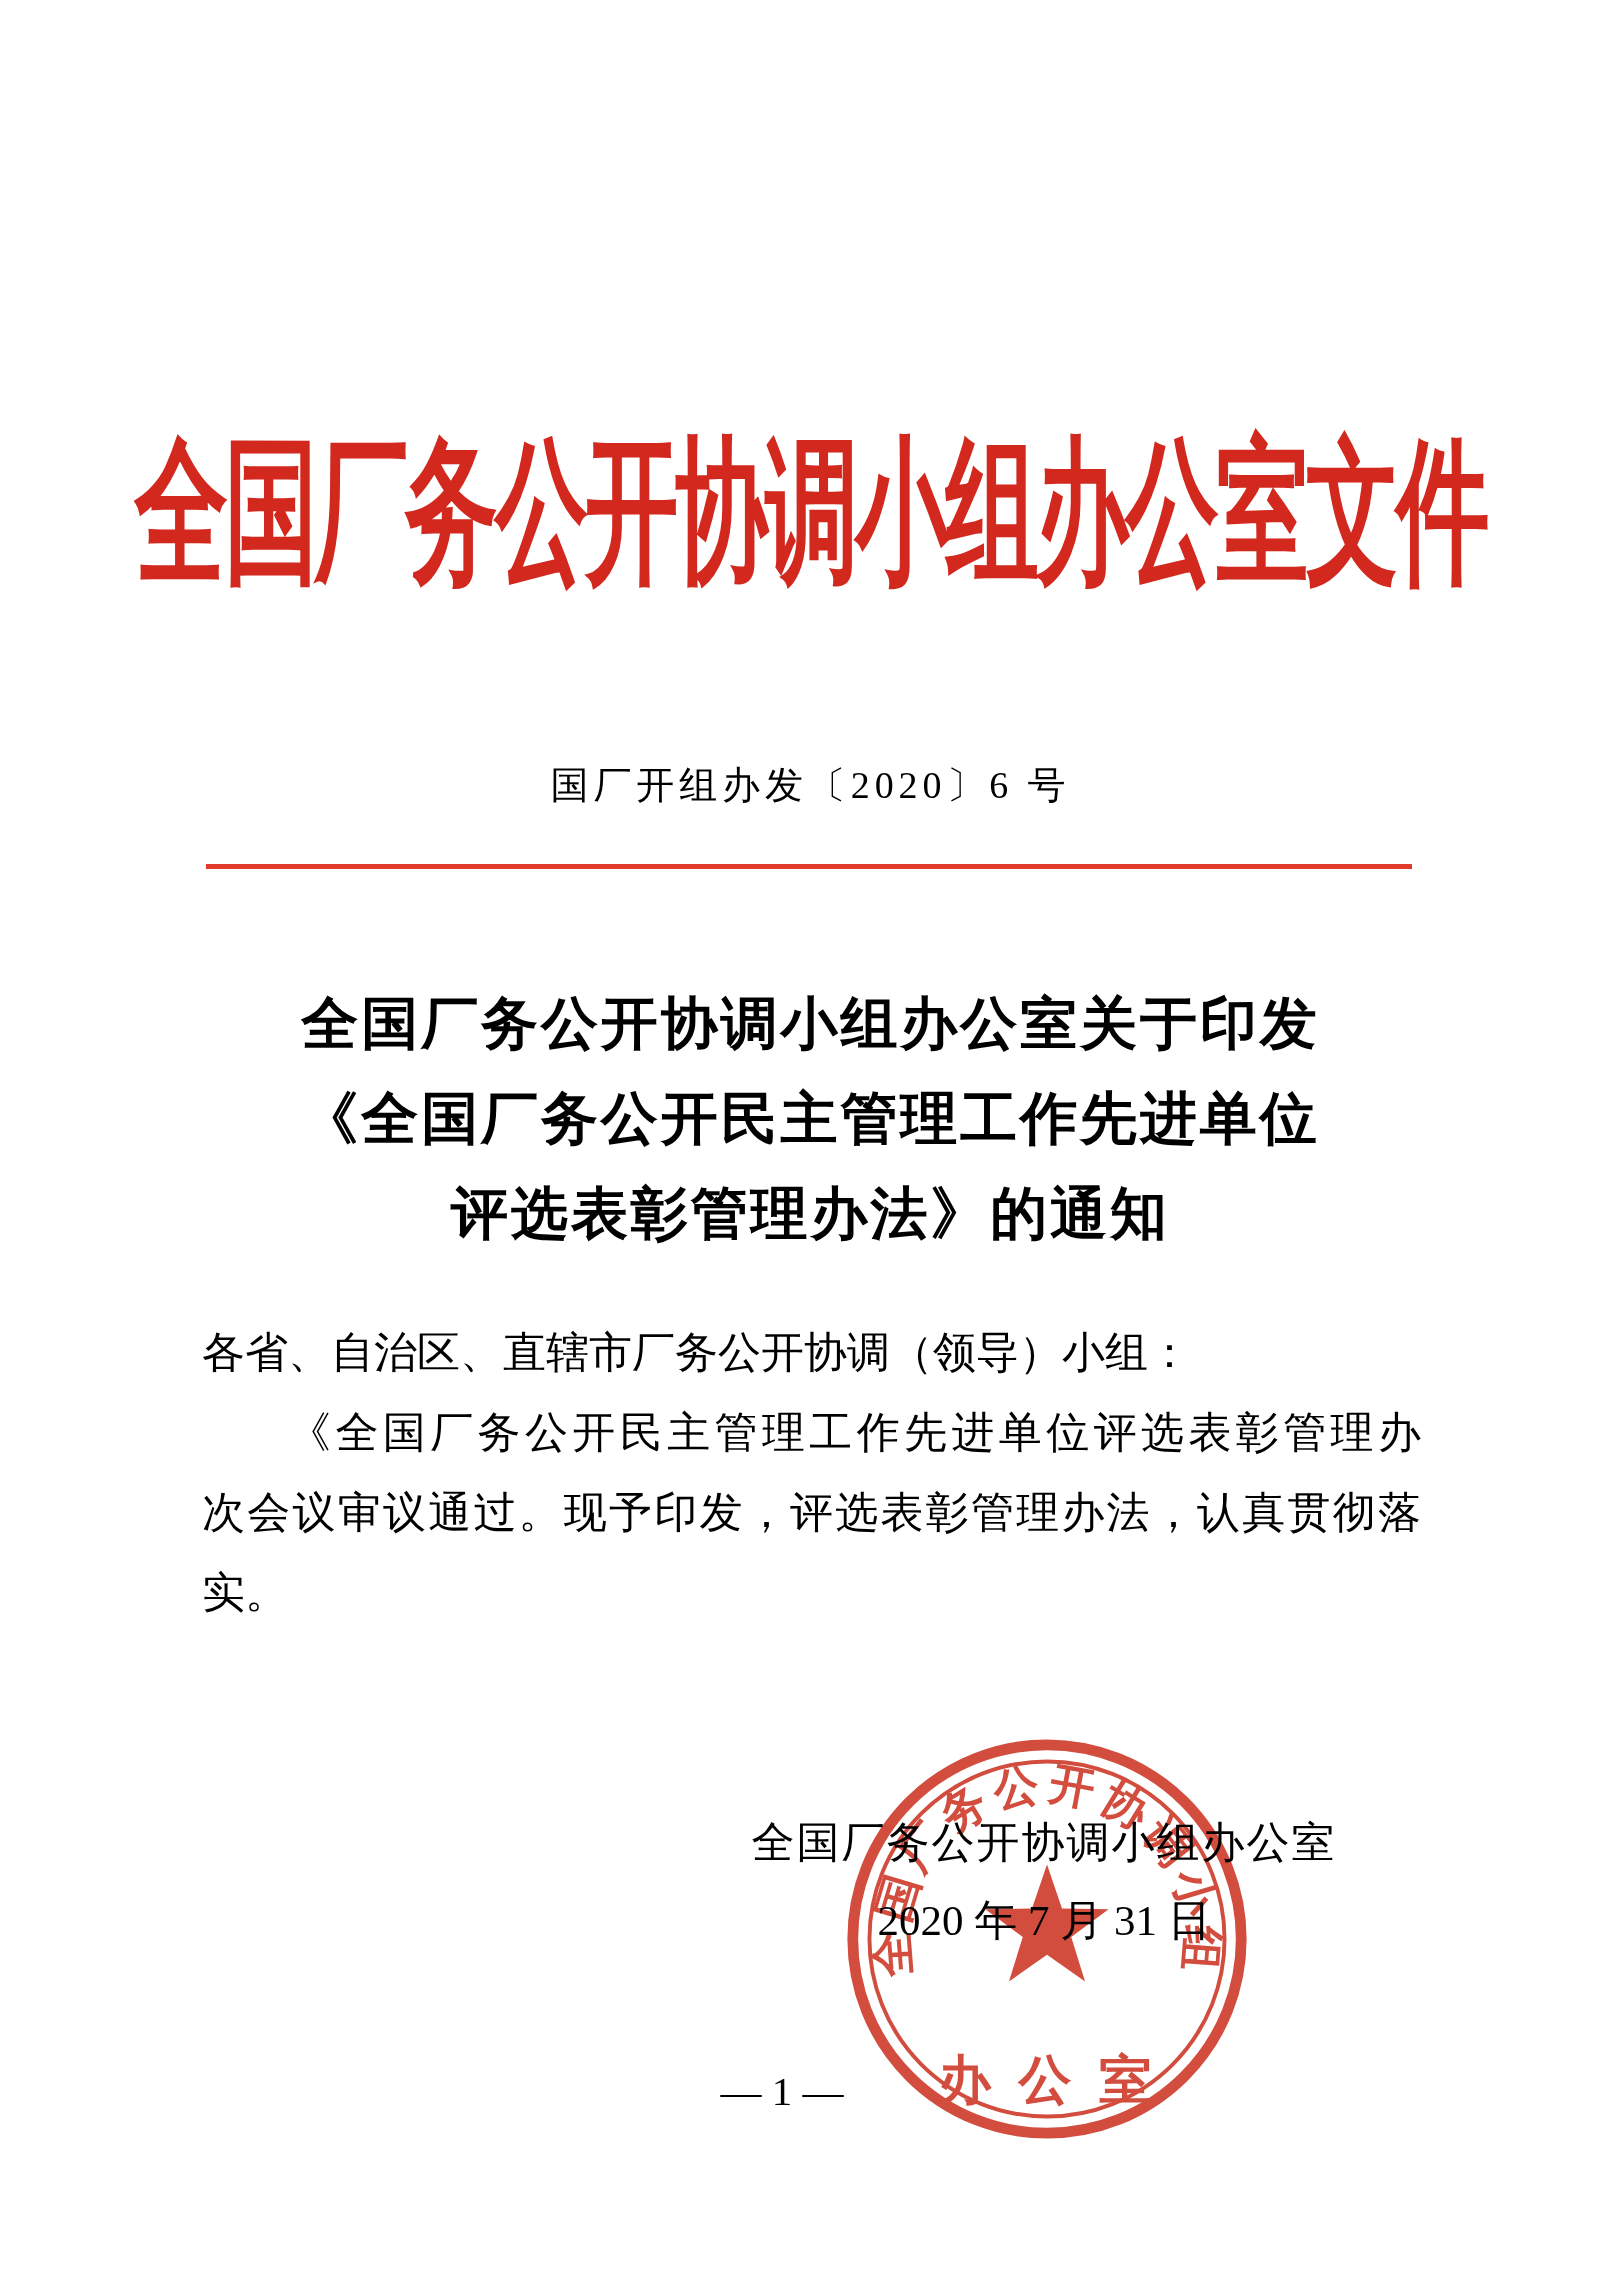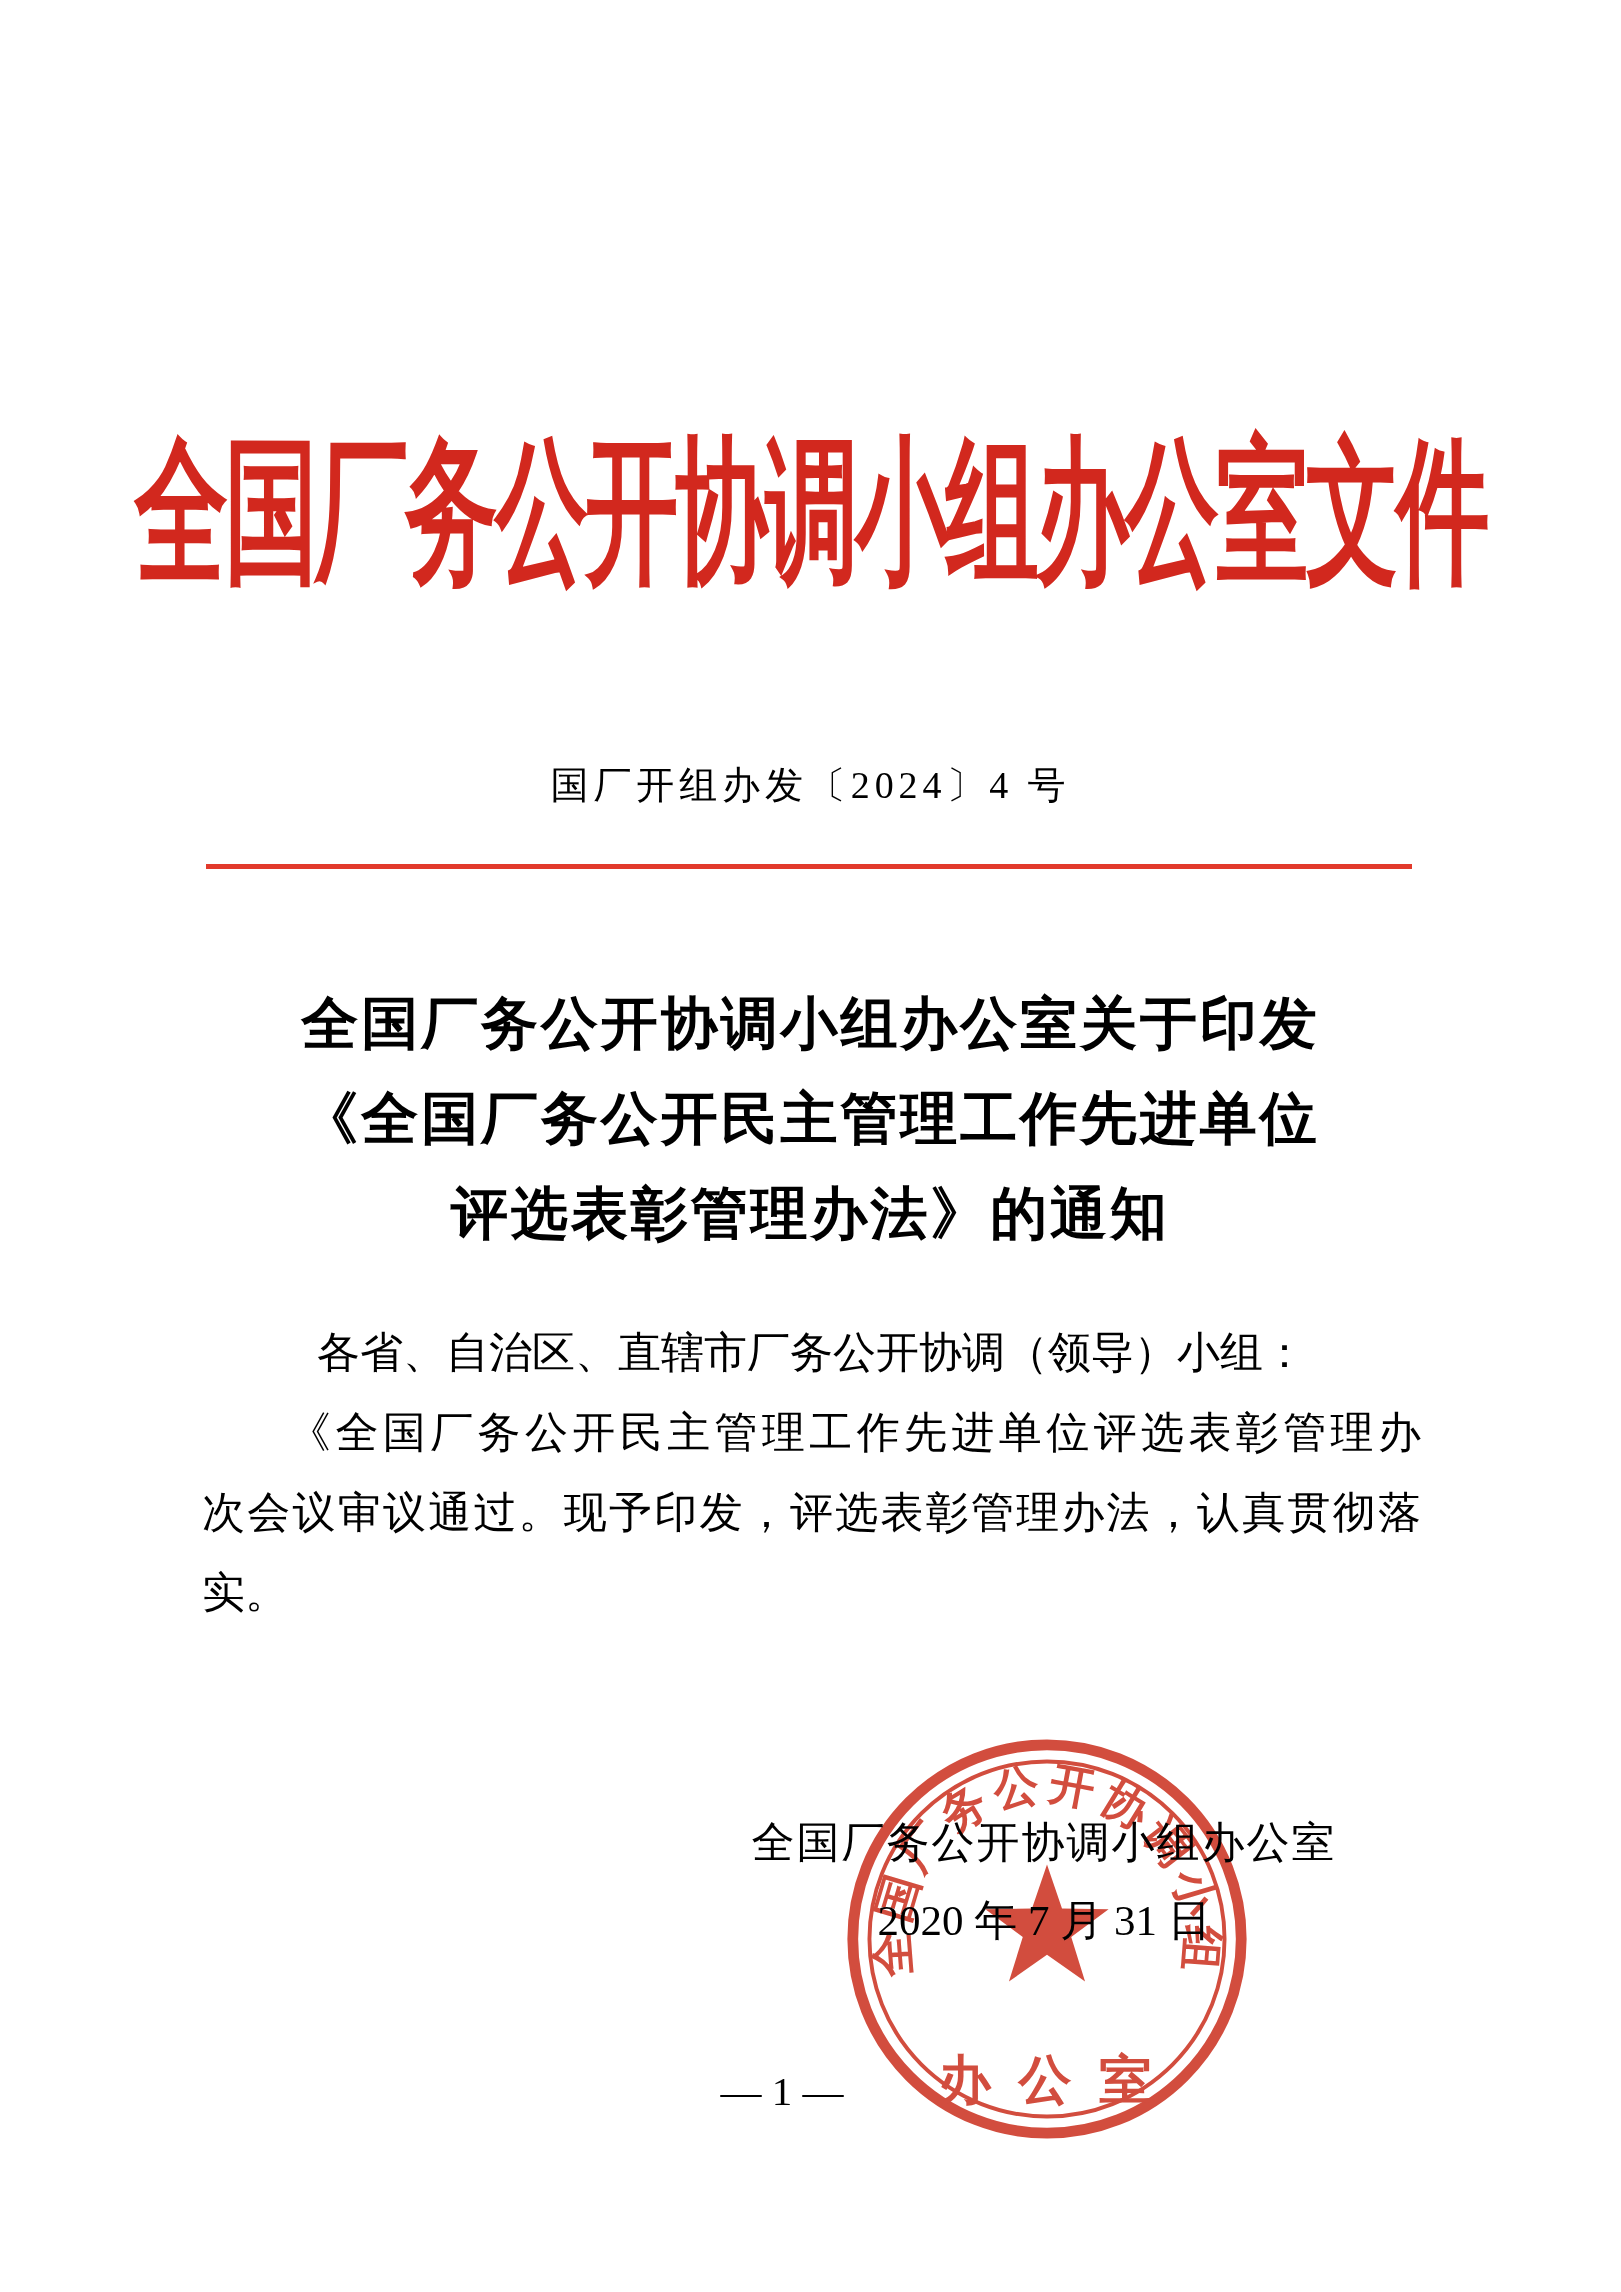--- a/index.html
+++ b/index.html
@@ -61,21 +61,21 @@
 
   
   .body-block {
     position: absolute;
     left: 202px; top: 1313px;
     width: 1219px;
     font-size: 43px;
     line-height: 80px;
     z-index: 2;
   }
-  .salutation { text-align: center; white-space: nowrap; }
+  .salutation { text-align: left; white-space: nowrap; }
   .body-line { text-align: justify; text-align-last: justify; }
   .body-line.first { text-indent: 2em; }
   .body-line.last { text-align-last: left; }
 
   
   .seal {
     position: absolute;
     left: 841px; top: 1733px;
     width: 412px; height: 412px;
     z-index: 1;
@@ -113,21 +113,21 @@
     z-index: 2;
   }
 </style>
 </head>
 <body>
 
 <div class="page">
 
   <div class="letterhead">全国厂务公开协调小组办公室文件</div>
 
-  <div class="doc-number">国厂开组办发〔2024〕4 号</div>
+  <div class="doc-number">国厂开组办发〔2020〕6 号</div>
 
   <div class="red-rule"></div>
 
   <div class="notice-title">
     <div>全国厂务公开协调小组办公室关于印发</div>
     <div>《全国厂务公开民主管理工作先进单位</div>
     <div>评选表彰管理办法》的通知</div>
   </div>
 
   <div class="body-block">

